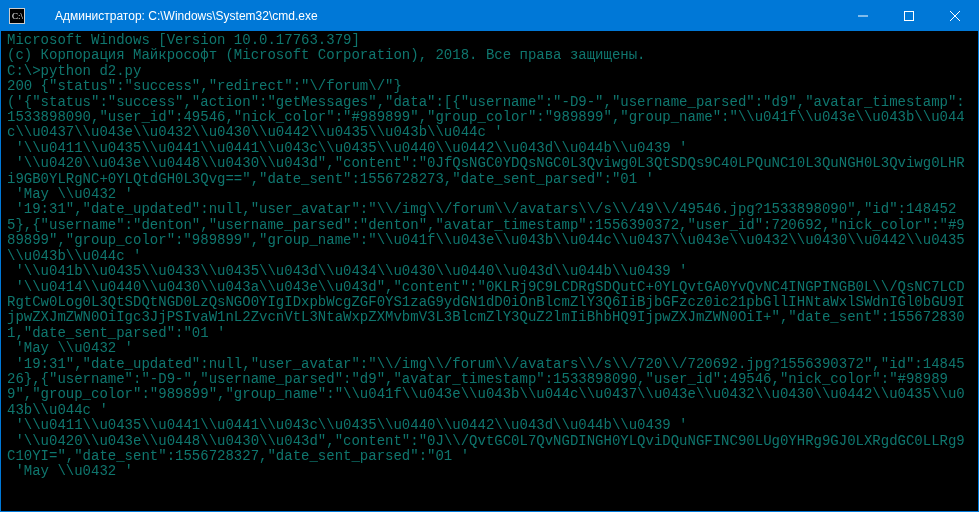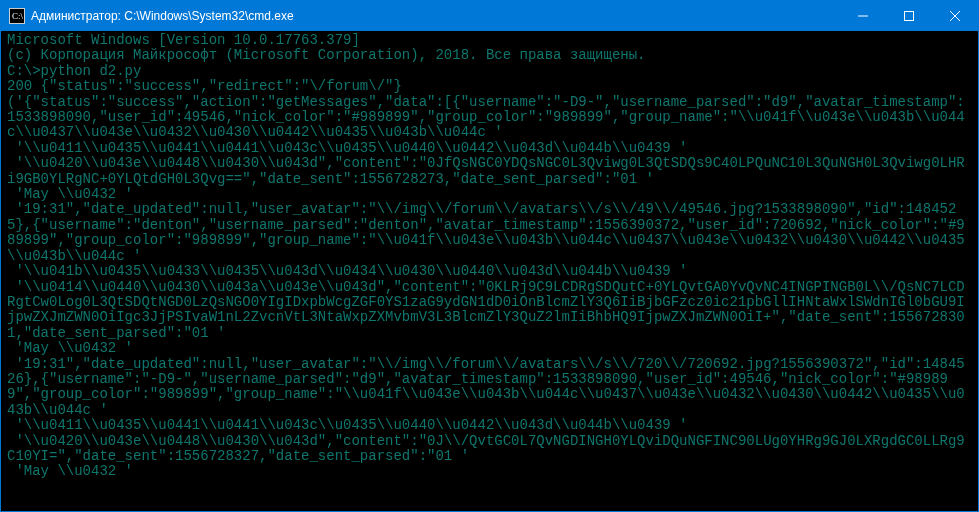--- a/index.html
+++ b/index.html
@@ -1,20 +1,20 @@
 <!DOCTYPE html>
 <html><head>
 <meta charset="utf-8">
 <style>
   * { margin: 0; padding: 0; box-sizing: border-box; }
   html, body { width: 979px; height: 512px; overflow: hidden; font-family: Consolas, 'Courier New', monospace; }
   .window { width: 979px; height: 512px; border: 1px solid #0078d7; display: flex; flex-direction: column; background: #000; }
   .titlebar { height: 30px; background: #0078d7; display: flex; align-items: center; color: #fff; font-family: 'Segoe UI', Tahoma, sans-serif; font-size: 12px; }
   .titlebar .icon { width: 16px; height: 16px; margin: 0 6px 0 8px; display: flex; align-items: center; justify-content: center; }
-  .titlebar .title { flex: 1; white-space: nowrap; overflow: hidden; }
+  .titlebar .title { flex: 1; white-space: nowrap; overflow: hidden; margin-left: 24px; }
   .winbtns { display: flex; height: 100%; }
   .winbtn { width: 46px; height: 100%; display: flex; align-items: center; justify-content: center; color: #fff; }
   .terminal { flex: 1; background: #000; color: #0f766e; font-size: 14px; line-height: 15.4px; padding: 2px 6px; white-space: pre-wrap; word-break: break-all; overflow: hidden; }
   .terminal .line { display: block; }
 </style>
 </head>
 <body>
 
 <div class="window">
   <div class="titlebar">

